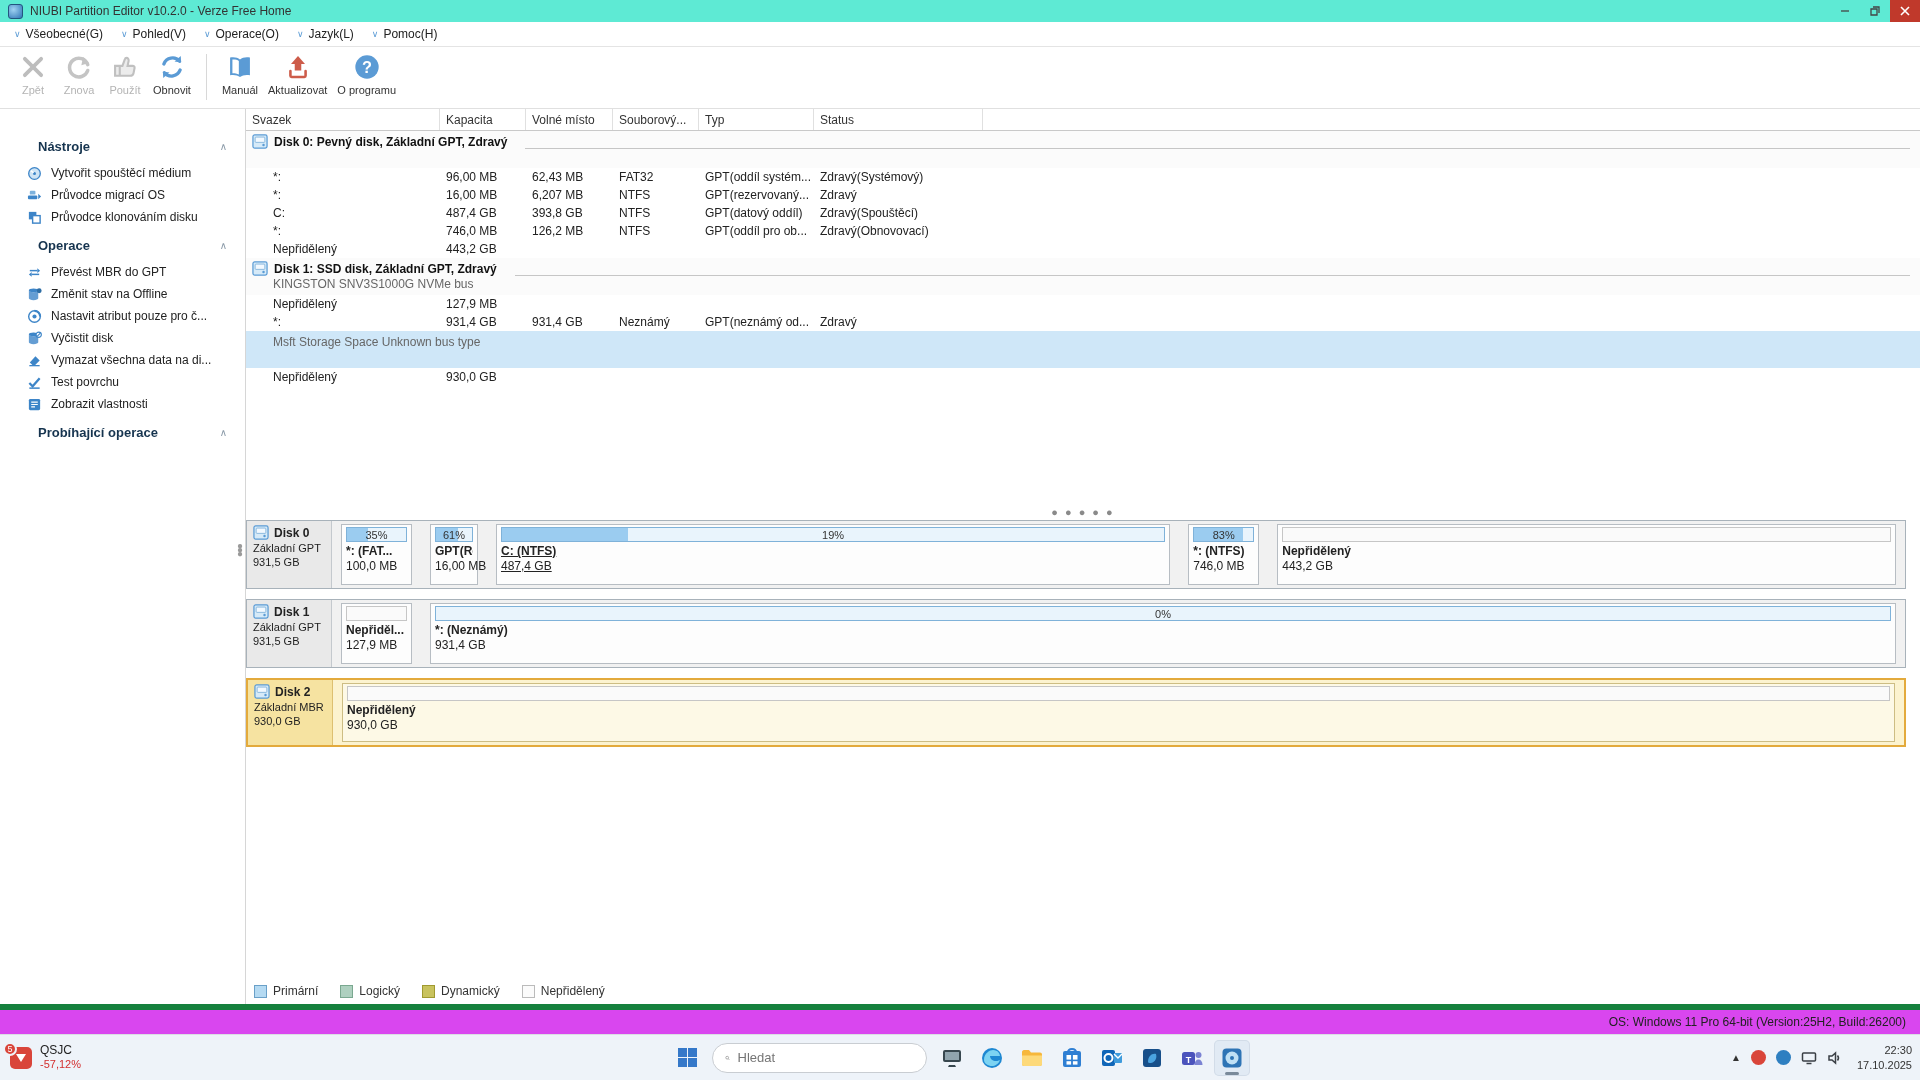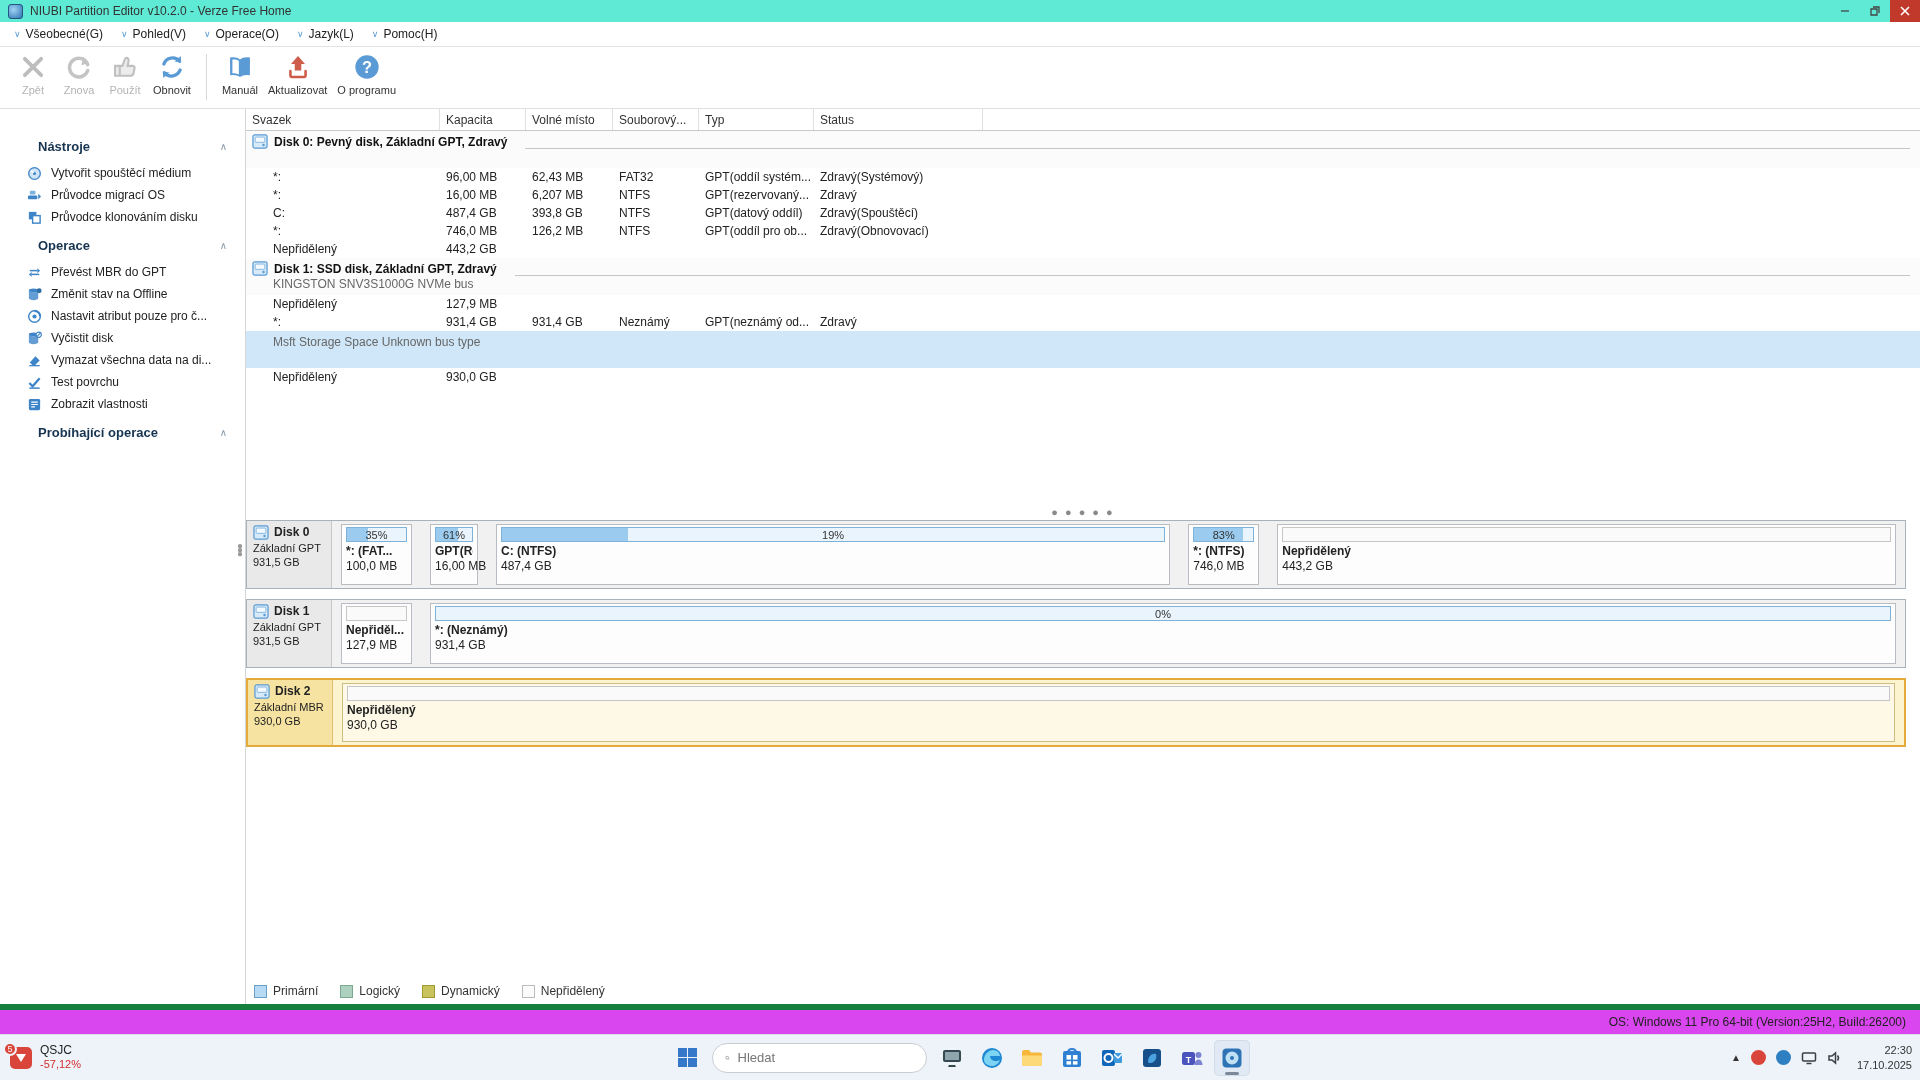--- a/index.html
+++ b/index.html
@@ -67,21 +67,21 @@
 
   .main-splitter { flex:0 0 auto; height:131px; display:flex; align-items:flex-end; justify-content:center; }
   .main-splitter .dots { color:#8a8a8a; font-size:11px; letter-spacing:2px; line-height:10px; }
 
   
   .panels { flex:0 0 auto; padding:3px 14px 0 0; }
   .panel { height:69px; display:flex; border:1px solid #a8b2ba; background:#f1f1f1; margin-bottom:10px; }
   .panel.selected { border:2px solid #e3aa3c; background:#fcf3cf; }
   .p-label { width:85px; flex:0 0 auto; padding:4px 4px 2px 6px; background:#e9e9e9; border-right:1px solid #c4c9ce; }
   .panel.selected .p-label { background:#f6e3a1; border-right:1px solid #ddc071; }
-  .p-label .pl-row { display:flex; align-items:flex-start; gap:5px; }
+  .p-label .pl-row { display:flex; align-items:center; gap:5px; }
   .p-label .pl-name { font-size:12px; font-weight:bold; }
   .p-label .pl-sub { font-size:11px; color:#222; margin-top:2px; white-space:nowrap; }
   .p-parts { flex:1; display:flex; min-width:0; }
   .p-block { margin:3px 9px; border:1px solid #b7bdc3; background:#fdfdfd; padding:2px 4px 0 4px; display:flex; flex-direction:column; min-width:0; }
   .panel.selected .p-block { background:#fdf9e6; border-color:#cdbd83; }
   .p-bar { height:15px; border:1px solid #7fb2d9; background:#e9f4fc; position:relative; flex:0 0 auto; }
   .p-bar .p-fill { position:absolute; left:0; top:0; bottom:0; background:#9bccf0; }
   .p-bar .p-pct { position:absolute; inset:0; display:flex; align-items:center; justify-content:center; font-size:11px; color:#333; }
   .p-bar.unalloc { border:1px solid #c6c6c6; background:#fafafa; }
   .p-lbl { font-size:12px; font-weight:bold; margin-top:2px; white-space:nowrap; overflow:hidden; }
@@ -467,21 +467,21 @@
               <div class="p-size">100,0 MB</div>
             </div>
             <div class="p-block" style="width: 48px;">
               <div class="p-bar">
                 <div class="p-fill" style="width:61%"></div>
                 <span class="p-pct">61%</span>
               </div>
               <div class="p-lbl">GPT(Re...</div>
               <div class="p-size">16,00 MB</div>
             </div>
-            <div class="p-block" style="flex-grow: 706; flex-basis: 0px;">
+            <div class="p-block" style="flex-grow: 706; flex-basis: 0px; text-decoration: underline;">
               <div class="p-bar">
                 <div class="p-fill" style="width:19%"></div>
                 <span class="p-pct">19%</span>
               </div>
               <div class="p-lbl">C: (NTFS)</div>
               <div class="p-size">487,4 GB</div>
             </div>
             <div class="p-block" style="width: 71px;">
               <div class="p-bar">
                 <div class="p-fill" style="width:83%"></div>

